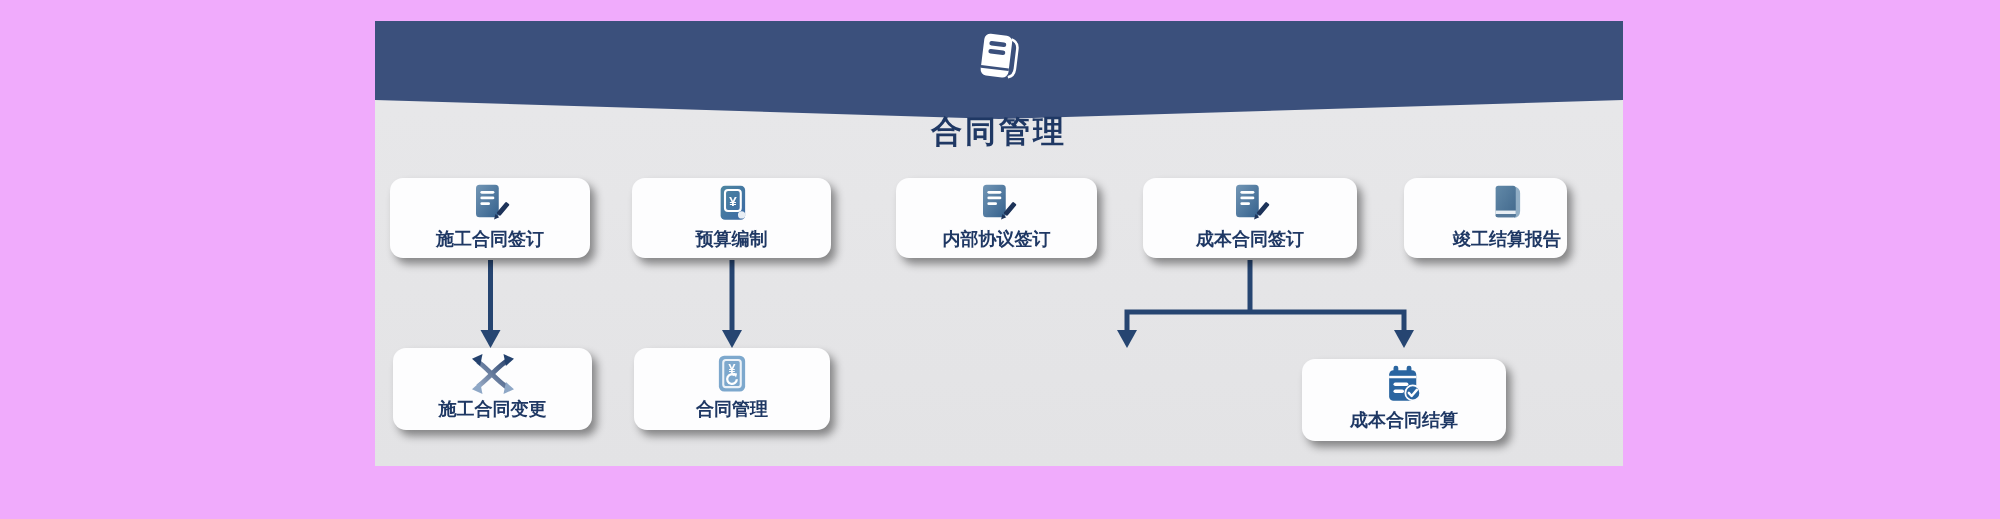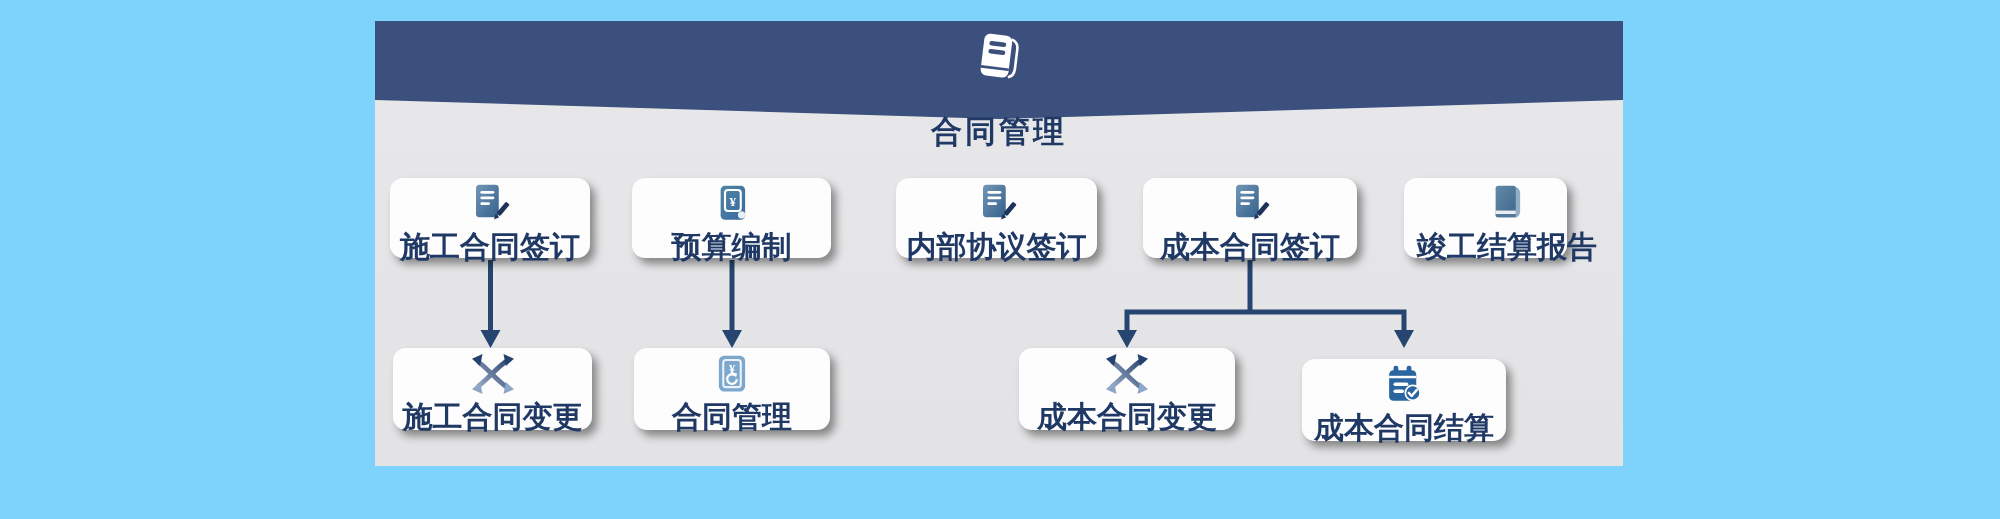--- a/index.html
+++ b/index.html
@@ -1,30 +1,30 @@
 <!DOCTYPE html>
 <html><head>
 <meta charset="utf-8">
 <style>
   html,body{margin:0;padding:0;background:#000;}
-  .stage{position:relative;width:2000px;height:519px;background:#7dd3fc;overflow:hidden;
-         font-family:Liberation Serif, serif;}
+  .stage{position:relative;width:2000px;height:519px;background:#f0abfc;overflow:hidden;
+         font-family:Liberation Mono, monospace;}
   .panel{position:absolute;left:375px;top:21px;width:1248px;height:445px;
          background:linear-gradient(180deg,#e8e8ea 0%,#e3e3e5 100%);}
   .header-band{position:absolute;left:0;top:0;width:1248px;height:120px;display:block;}
   .hdr-icon{position:absolute;left:596px;top:7px;width:56px;height:62px;}
   .panel-title{position:absolute;left:0;top:90px;width:100%;text-align:center;
          font-size:31px;font-weight:bold;color:#1f3864;letter-spacing:3px;}
   .card{position:absolute;height:80px;background:#fdfdfe;border-radius:13px;
         box-shadow:5px 6px 9px rgba(0,0,0,.42);display:flex;flex-direction:column;
         align-items:center;padding-top:5px;box-sizing:border-box;}
   .row1{top:157px;}
   .row2{top:327px;height:82px;}
   .card .ic{height:42px;width:48px;flex:0 0 auto;}
-  .card .lbl{margin-top:2px;font-size:30px;font-weight:bold;color:#1f3864;white-space:nowrap;}
+  .card .lbl{margin-top:2px;font-size:18px;font-weight:bold;color:#1f3864;white-space:nowrap;}
   .connectors{position:absolute;left:0;top:0;width:1248px;height:445px;pointer-events:none;}
   svg{display:block;}
   .defs-holder{position:absolute;width:0;height:0;overflow:hidden;}
 </style>
 </head>
 <body>
 
 <svg class="defs-holder" aria-hidden="true">
   <defs>
     <linearGradient id="gradDoc" x1="0" y1="0" x2="1" y2="1">
@@ -164,37 +164,20 @@
       <svg class="ic" viewBox="0 0 48 48">
         <rect x="9" y="3" width="30" height="41" rx="6" fill="#7da8cd"></rect>
         <rect x="14" y="8" width="20" height="31" rx="3" fill="none" stroke="#ecf2f8" stroke-width="2.4"></rect>
         <text x="24" y="23" text-anchor="middle" font-size="14" font-weight="bold" fill="#fff">¥</text>
         <path d="M29.5 30 a5.5 5.5 0 1 1 -2.2 -4.6" stroke="#fff" stroke-width="2.6" fill="none"></path>
         <path d="M25 22.5 l4.8 1 -1.2 4.6 z" fill="#fff"></path>
       </svg>
       <span class="lbl">合同管理</span>
     </div>
 
-    <div class="card row2" style="left:644px;width:216px;">
-      <svg class="ic" viewBox="0 0 48 44">
-        <g stroke="url(#gradShuf)" stroke-width="5" fill="none">
-          <path d="M8 35 C16 30 30 13 39 8"></path>
-          <path d="M8 9 C16 14 30 31 39 36"></path>
-        </g>
-        <g fill="#24426e">
-          <path d="M35 1 l11 5 -8.5 7.5 z"></path>
-          <path d="M13 1 l-11 5 8.5 7.5 z"></path>
-        </g>
-        <g fill="#8ea7c6">
-          <path d="M35 43 l11 -5 -8.5 -7.5 z"></path>
-          <path d="M13 43 l-11 -5 8.5 -7.5 z"></path>
-        </g>
-      </svg>
-      <span class="lbl">成本合同变更</span>
-    </div>
 
     <div class="card row2" style="left:927px;width:204px;margin-top:11px;">
       <svg class="ic" viewBox="0 0 48 48">
         <rect x="7" y="7" width="31" height="35" rx="5" fill="#2a65a0"></rect>
         <rect x="7" y="13.5" width="31" height="2.8" fill="#fdfdfe"></rect>
         <rect x="12" y="2" width="5.5" height="8" rx="2.5" fill="#2a65a0"></rect>
         <rect x="27" y="2" width="5.5" height="8" rx="2.5" fill="#2a65a0"></rect>
         <rect x="12" y="21" width="17" height="4" rx="2" fill="#fff"></rect>
         <rect x="12" y="29" width="12" height="4" rx="2" fill="#fff"></rect>
         <circle cx="34" cy="33" r="8.5" fill="#2a65a0" stroke="#fdfdfe" stroke-width="2"></circle>

